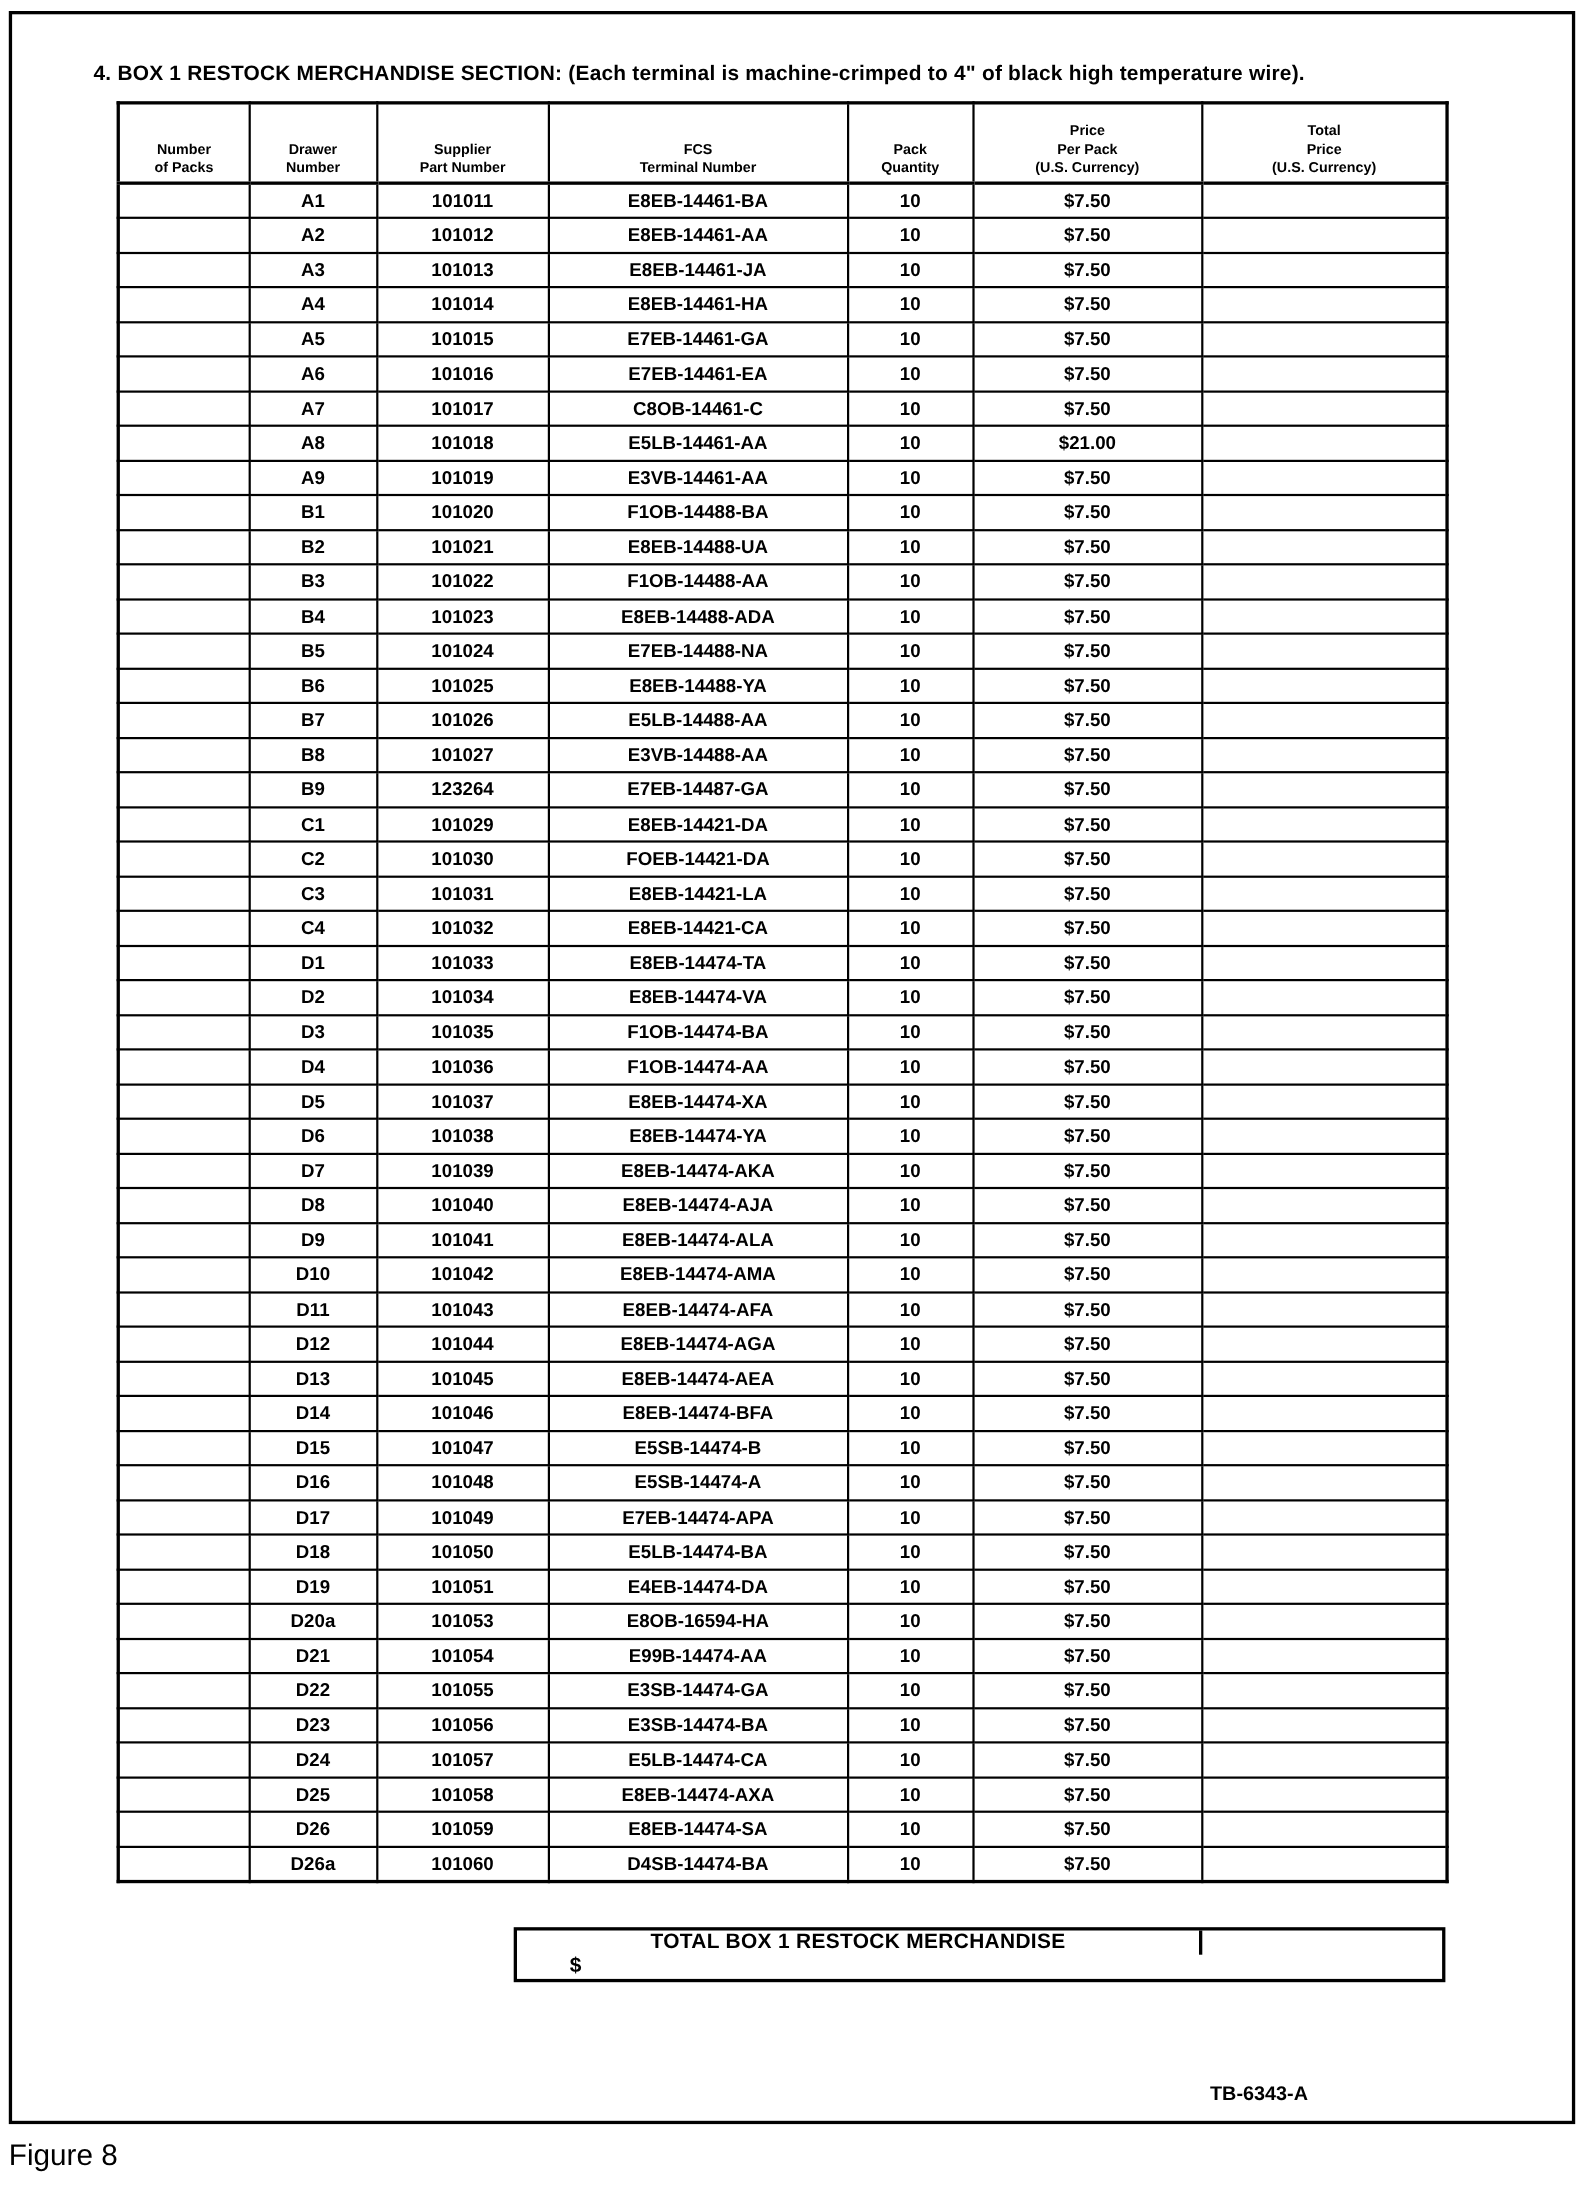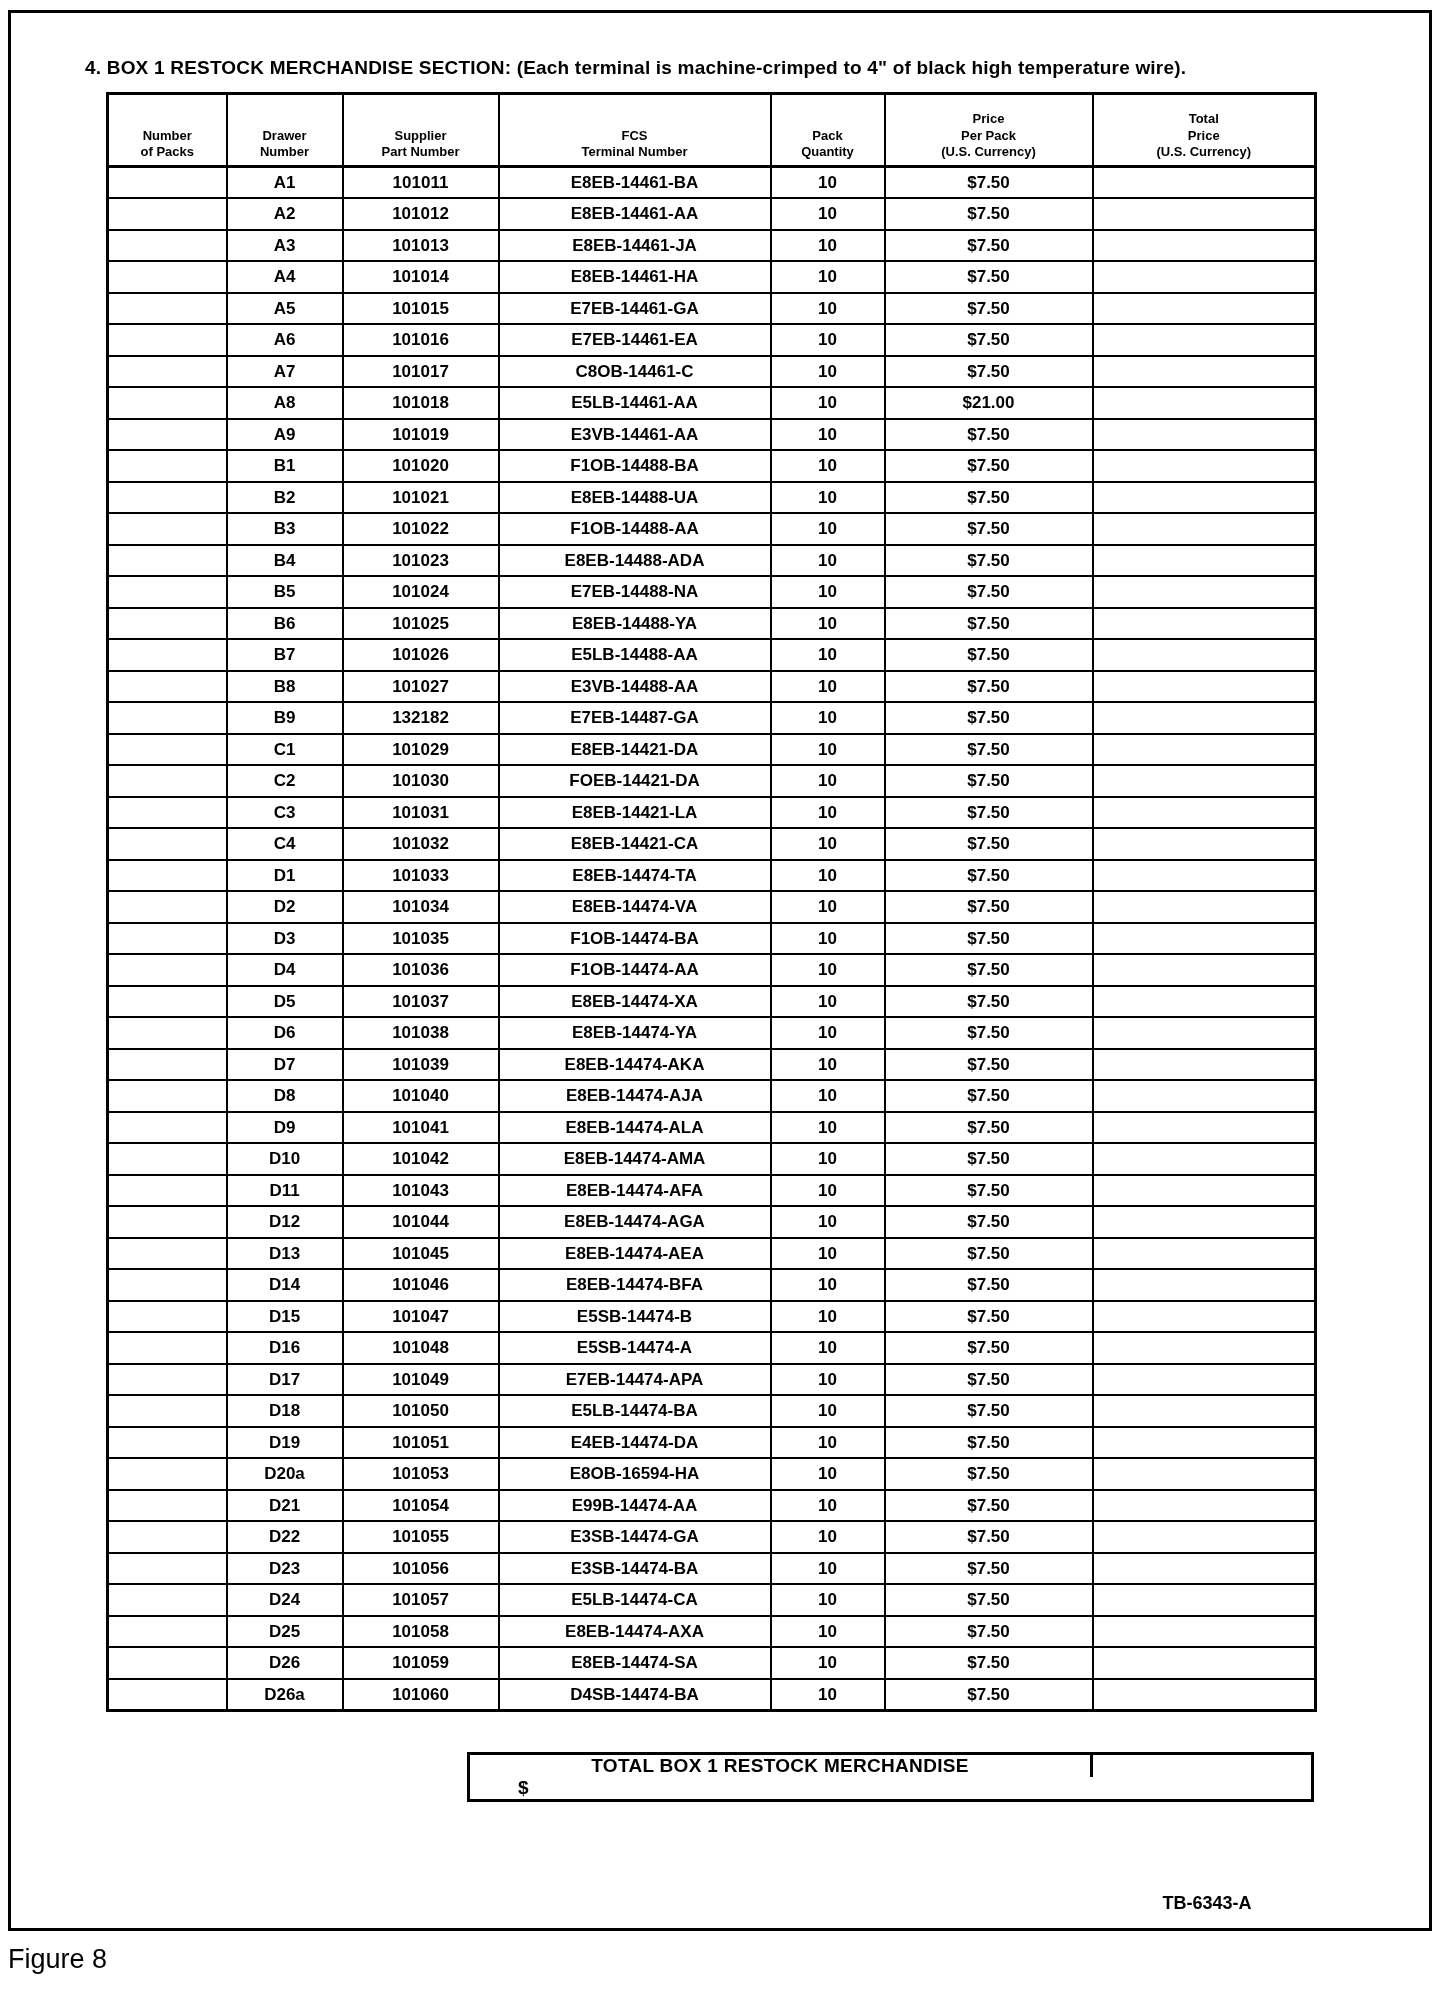--- a/index.html
+++ b/index.html
@@ -97,21 +97,21 @@
     font-size: 19px;
     font-weight: 700;
     padding-left: 48px;
     box-sizing: border-box;
   }
   .doc-code {
     position: absolute;
     left: 1100px;
     top: 1893px;
     width: 214px;
-    text-align: center;
+    text-align: left;
     font-size: 18px;
     font-weight: 700;
   }
   .figure-label {
     position: absolute;
     left: 8px;
     top: 1944px;
     font-size: 27px;
     font-weight: 400;
   }
@@ -303,21 +303,21 @@
         <td>B8</td>
         <td>101027</td>
         <td>E3VB-14488-AA</td>
         <td>10</td>
         <td>$7.50</td>
         <td></td>
       </tr>
       <tr>
         <td></td>
         <td>B9</td>
-        <td>132182</td>
+        <td>123264</td>
         <td>E7EB-14487-GA</td>
         <td>10</td>
         <td>$7.50</td>
         <td></td>
       </tr>
       <tr>
         <td></td>
         <td>C1</td>
         <td>101029</td>
         <td>E8EB-14421-DA</td>

